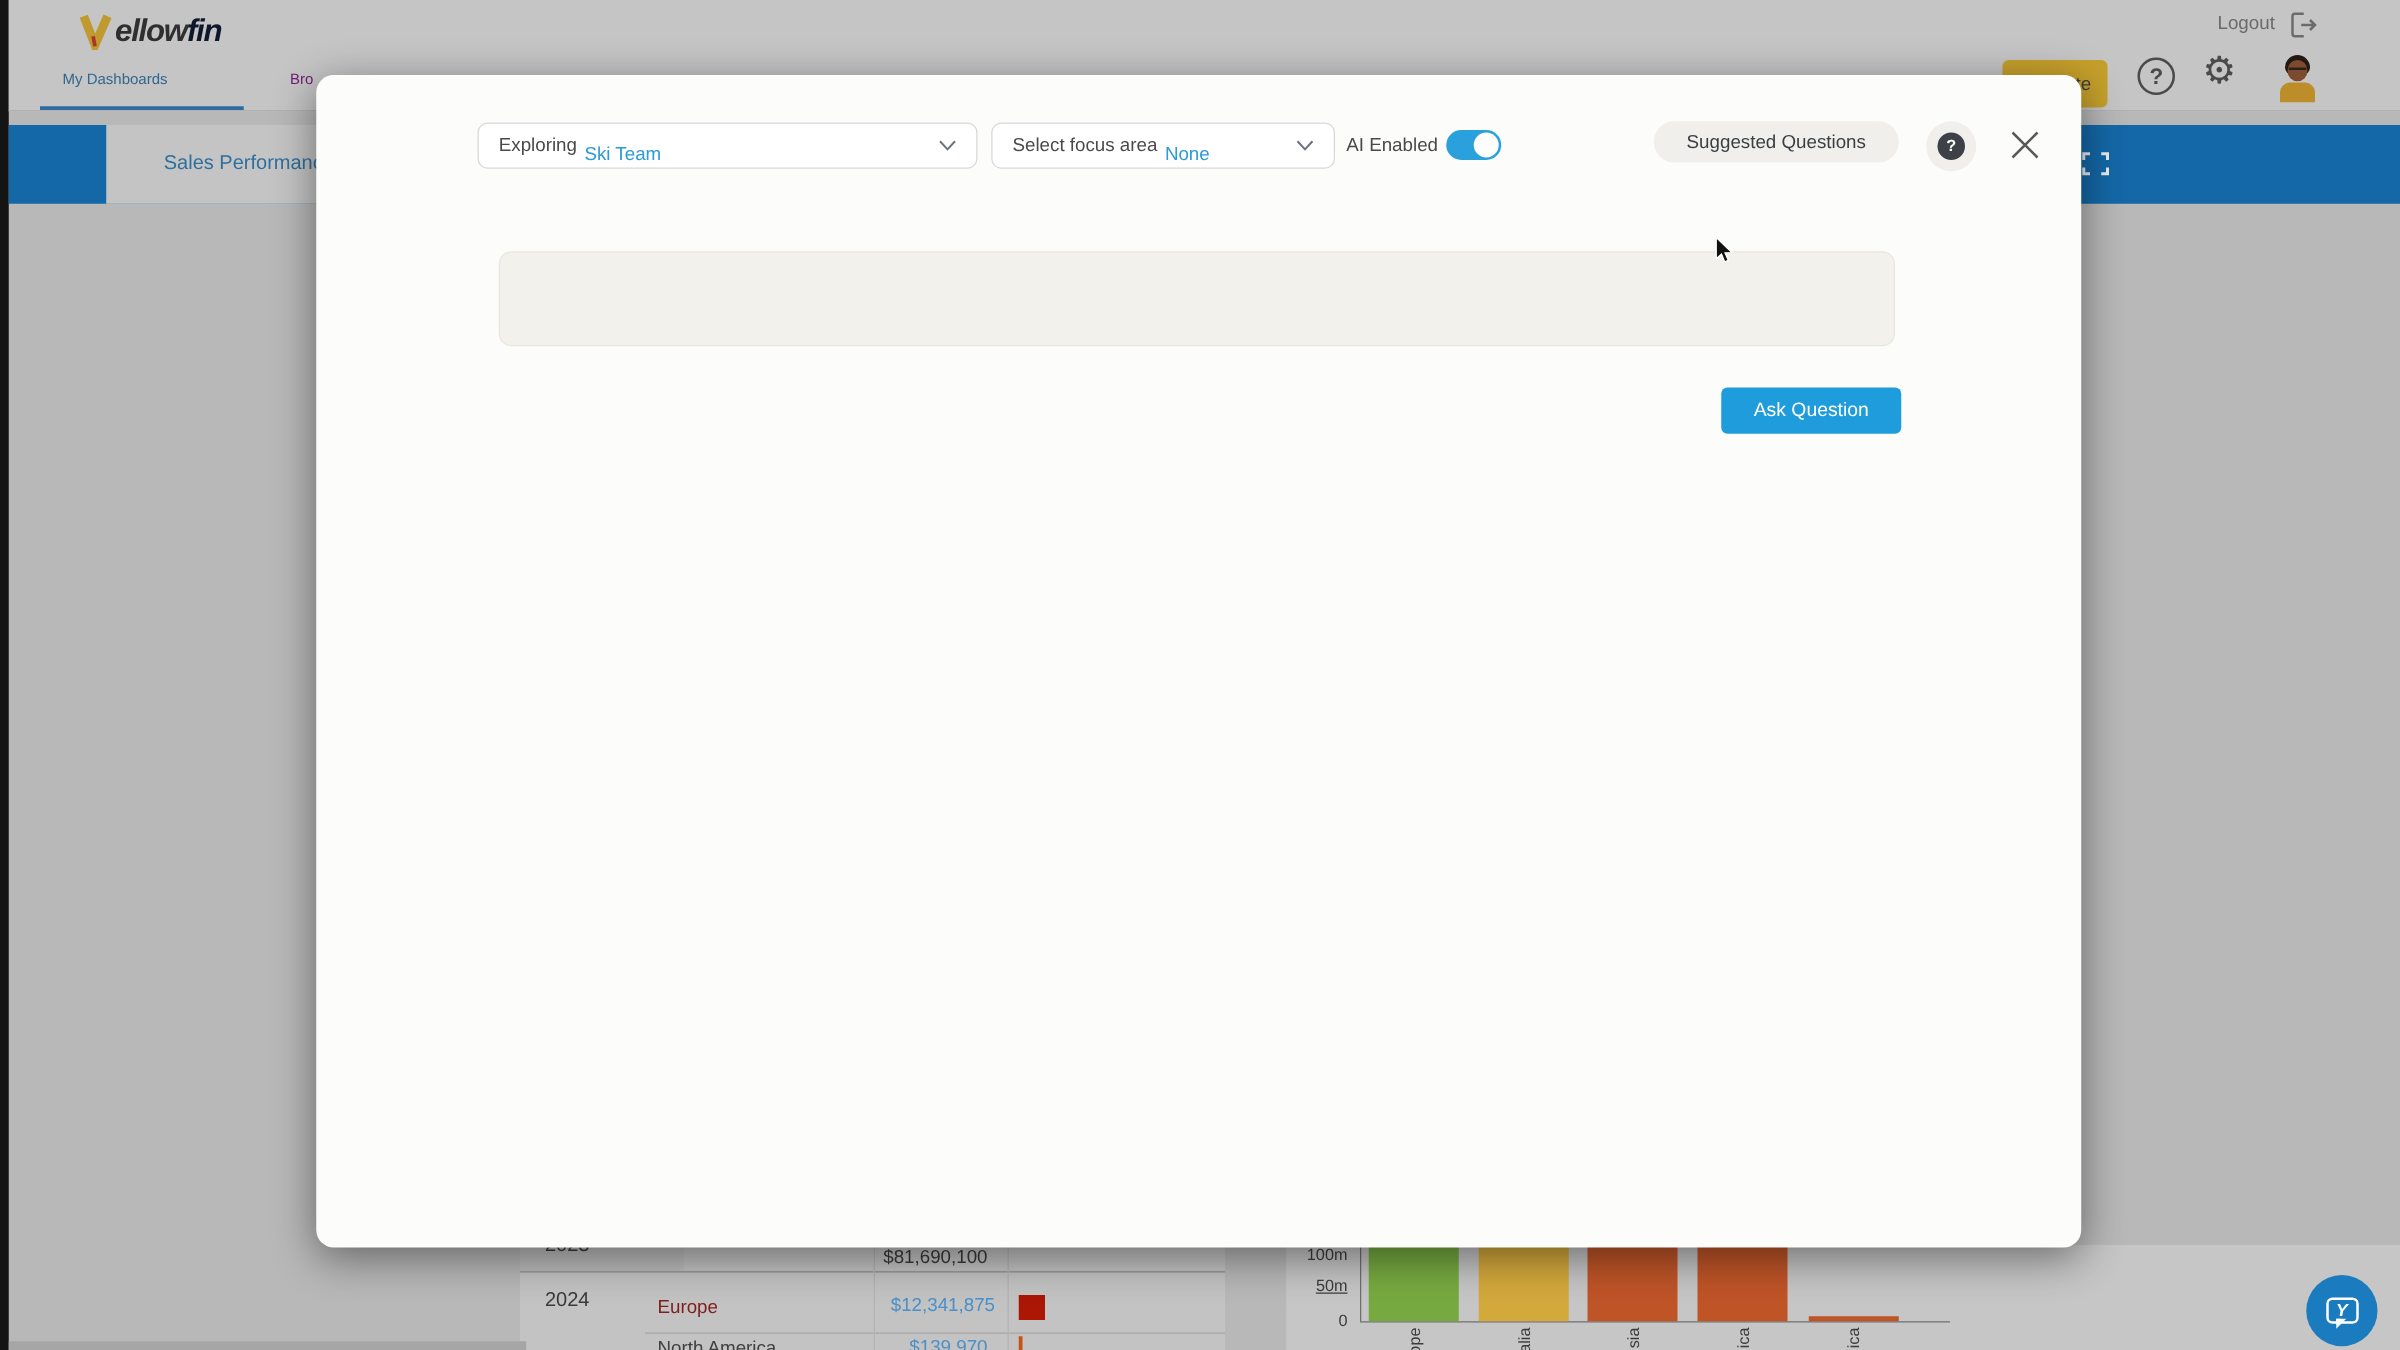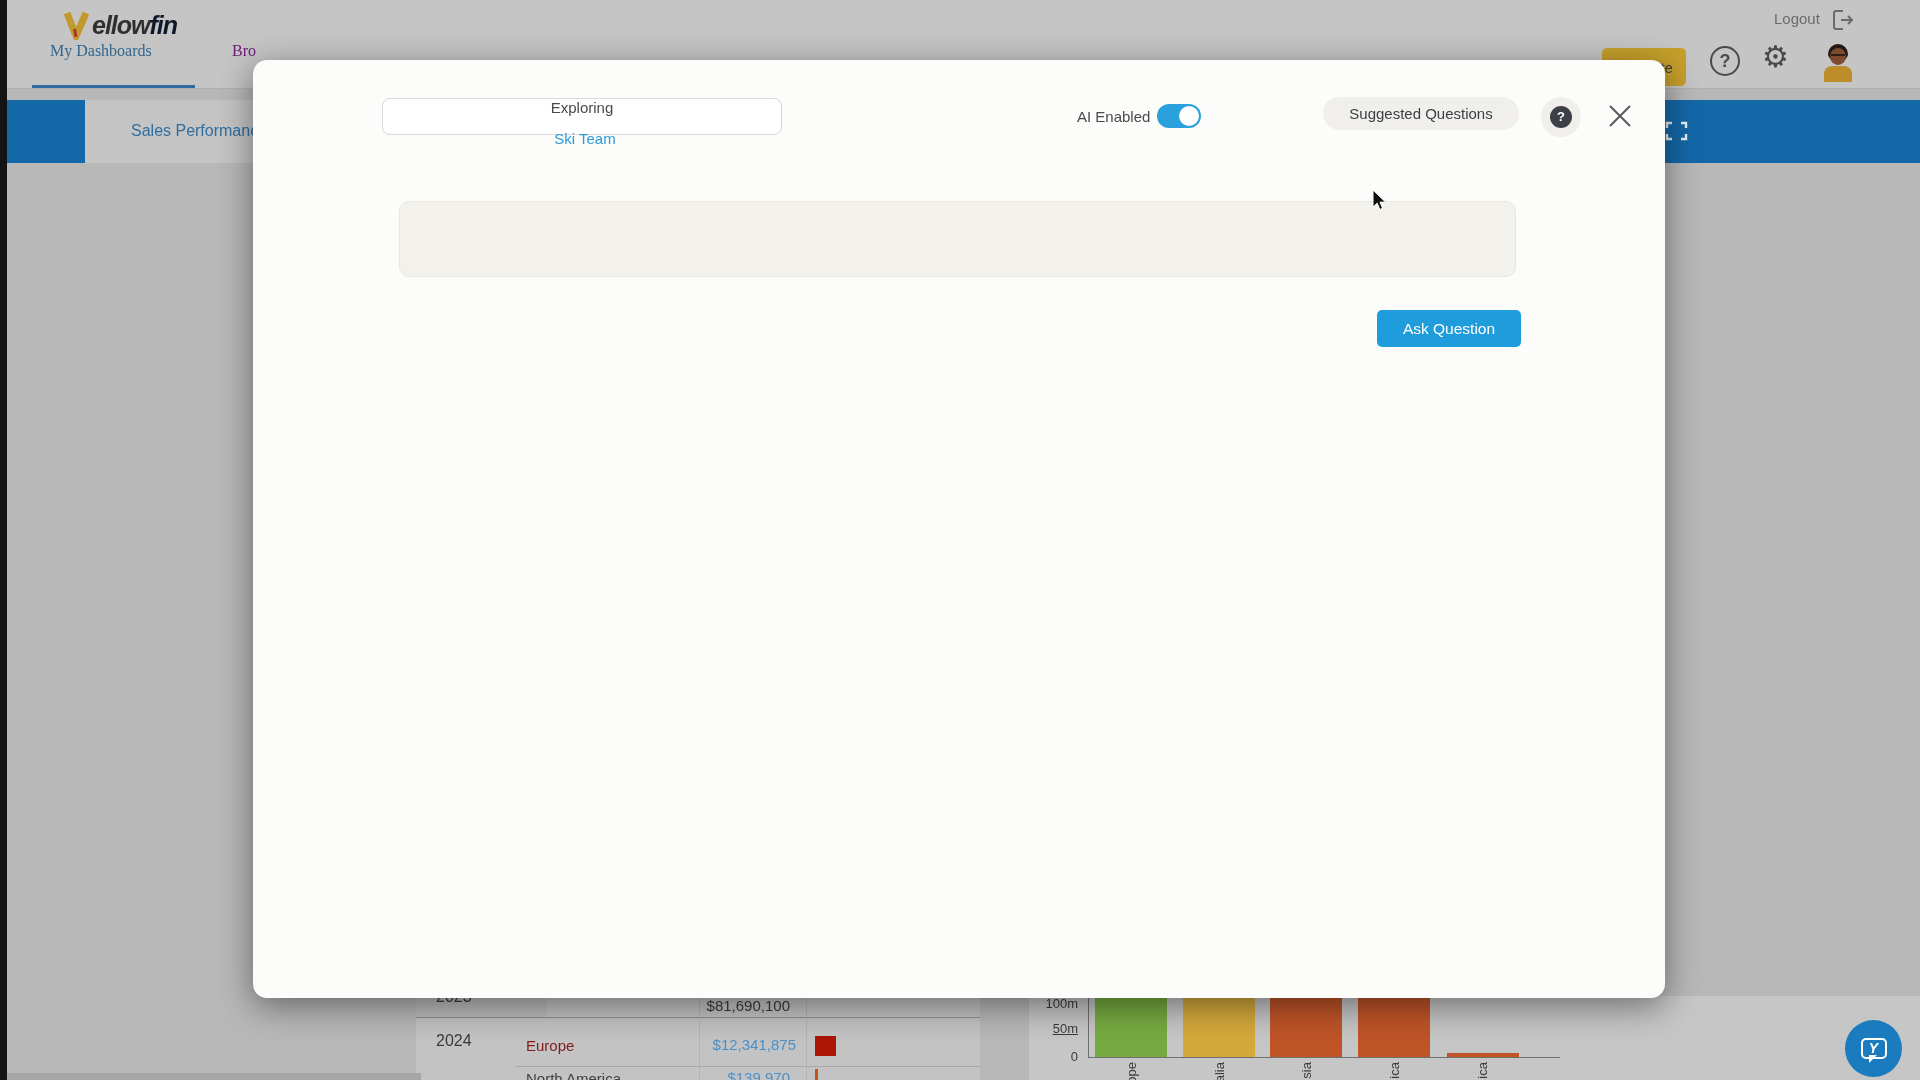--- a/index.html
+++ b/index.html
@@ -10,21 +10,21 @@
   
   #edge-strip { left:0; top:0; width:7px; height:1080px; background:#141414; }
   #topbar { left:7px; top:0; width:1913px; height:89px; background:#c5c5c5; }
   #nav-border { left:7px; top:88px; width:1913px; height:1px; background:#b0b0b0; }
 
   #logo { left:63px; top:8px; height:34px; display:flex; align-items:center; }
   #logo .logo-text { font-size:25px; font-weight:bold; font-style:italic; letter-spacing:-1px; }
   #logo .dark { color:#2f2f2f; }
   #logo .accent { color:#0f172a; }
 
-  .nav-tab { top:42px; font-size:16px;font-family:Liberation Serif, serif; }
+  .nav-tab { top:56px; font-size:12px; }
   #tab-dash { left:50px; color:#30678f; }
   #tab-underline { left:32px; top:85px; width:163px; height:3px; background:#2e6ba0; }
   #tab-browse { left:232px; color:#701a75; }
 
   #logout { left:1774px; top:10px; font-size:15px; color:#6b6b6b; }
   #logout-icon { left:1830px; top:8px; }
 
   #create-btn { left:1602px; top:48px; width:84px; height:38px; background:#c6a02c;
     border-radius:5px; color:#3c3c3c; font-size:15px; display:flex; align-items:center; justify-content:center; }
   #help-btn { left:1710px; top:46px; width:30px; height:30px; border:2px solid #4a4a4a;
@@ -80,21 +80,21 @@
     background:#1a7cbe; z-index:15; display:flex; align-items:center; justify-content:center; }
   #fab .bubble { width:26px; height:21px; border:2px solid #fff; border-radius:5px;
     color:#fff; font-size:14px; font-weight:bold; font-style:italic; text-align:center; line-height:17px; position:relative; }
   #fab .bubble:after { content:""; position:absolute; left:6px; bottom:-6px;
     border:4px solid transparent; border-top-color:#fff; border-left-color:#fff; }
 
   
   #modal { left:253px; top:60px; width:1412px; height:938px; background:#fcfcfb;
     border-radius:14px; box-shadow:0 8px 34px rgba(0,0,0,0.45); z-index:10; }
   .dropdown { top:38px; height:37px; border:1px solid #d8d8d8; border-radius:8px;
-    background:#fff; display:flex; align-items:center; padding:0 16px; font-size:15px; color:#4a4a4a;flex-direction:column; }
+    background:#fff; display:flex; align-items:center; padding:0 16px; font-size:15px; color:#4a4a4a; }
   #dd-explore { left:129px; width:400px; }
   #dd-focus { left:540px; width:275px; }
   .dd-value { margin-left:6px;margin-top:14px; }
   .dd-chevron { margin-left:auto; }
   #ai-label { left:824px; top:48px; font-size:15px; color:#4a4a4a; }
   #ai-toggle { left:904px; top:44px; width:44px; height:24px; border-radius:12px; background:#2aa1dc; }
   #ai-toggle .knob { position:absolute; right:2px; top:2px; width:20px; height:20px; border-radius:50%; background:#fff; }
   #suggested-btn { left:1070px; top:37px; width:196px; height:33px; border-radius:17px;
     background:#f1efec; color:#3a3f44; font-size:15px; display:flex; align-items:center; justify-content:center; }
   #modal-help { left:1288px; top:37px; width:40px; height:40px; border-radius:50%;
@@ -192,20 +192,27 @@
 </div>
 
 <div class="abs" id="modal">
   <div class="abs dropdown" id="dd-explore">
     <span>Exploring</span>
     <span class="dd-value" style="color: rgb(44, 155, 214);">Ski Team</span>
     <svg class="dd-chevron" width="14" height="9" viewBox="0 0 14 9">
       <path d="M1 1 L7 7.5 L13 1" fill="none" stroke="#6b7280" stroke-width="1.6"></path>
     </svg>
   </div>
+  <div class="abs dropdown" id="dd-focus">
+    <span>Select focus area</span>
+    <span class="dd-value" style="color: rgb(44, 155, 214);">None</span>
+    <svg class="dd-chevron" width="14" height="9" viewBox="0 0 14 9">
+      <path d="M1 1 L7 7.5 L13 1" fill="none" stroke="#6b7280" stroke-width="1.6"></path>
+    </svg>
+  </div>
   <div class="abs" id="ai-label">AI Enabled</div>
   <div class="abs" id="ai-toggle">
     <div class="knob"></div>
   </div>
   <div class="abs" id="suggested-btn">Suggested Questions</div>
   <div class="abs" id="modal-help">
     <div class="inner">?</div>
   </div>
   <svg class="abs" id="modal-close" width="30" height="30" viewBox="0 0 30 30">
     <path d="M5 5 L25 25 M25 5 L5 25" stroke="#5a5a5a" stroke-width="2" fill="none"></path>

